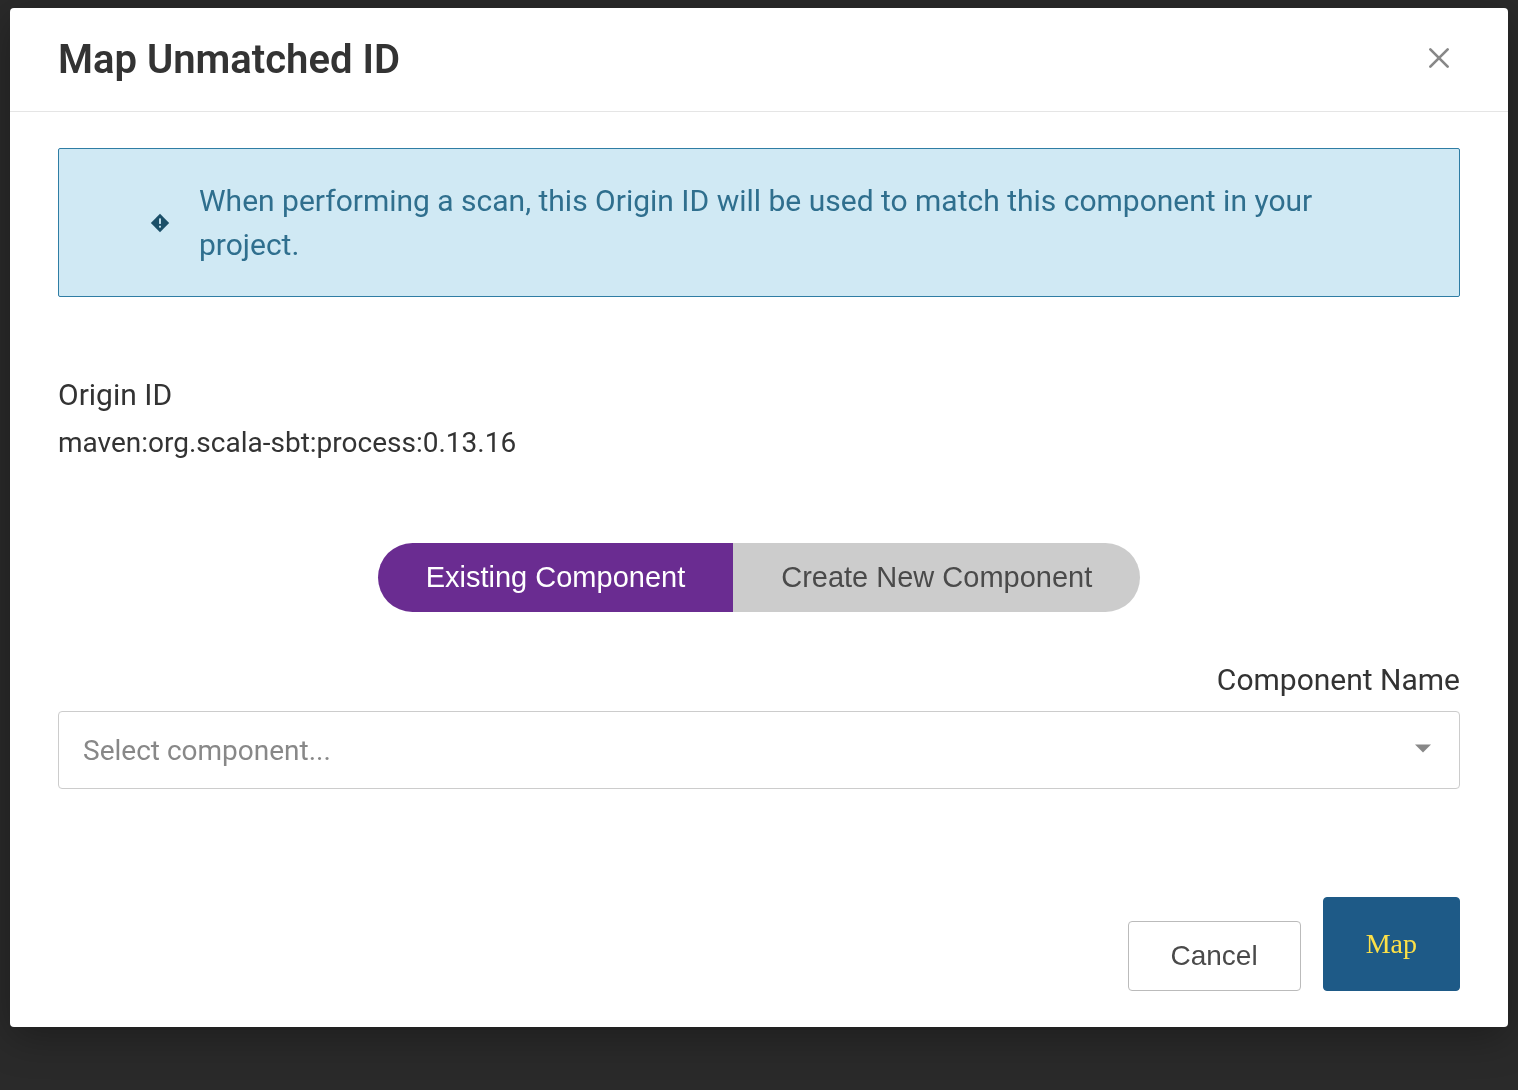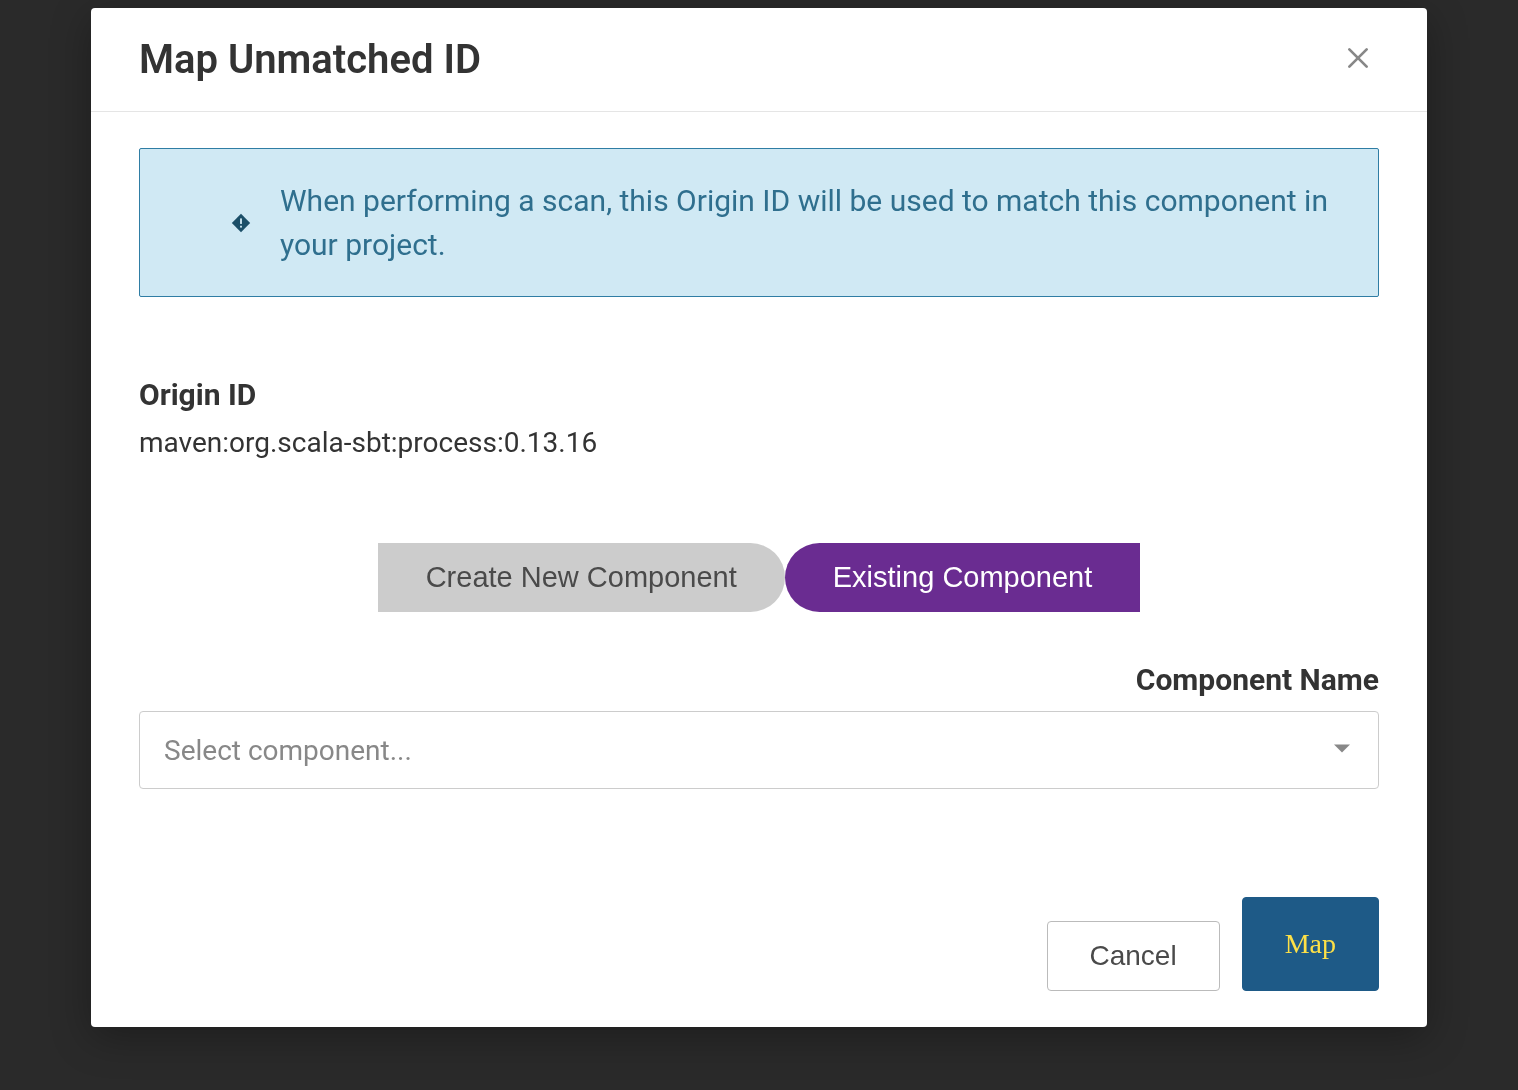--- a/index.html
+++ b/index.html
@@ -24,21 +24,21 @@
       width: 100%;
       height: 100%;
       display: flex;
       align-items: flex-start;
       justify-content: center;
       padding-top: 8px;
     }
 
     .modal {
       background: #ffffff;
-      width: 1336px;
+      width: 1498px;
       border-radius: 4px;
       box-shadow: 0 10px 40px rgba(0,0,0,0.3);
       overflow: hidden;
     }
 
     .modal-header {
       display: flex;
       align-items: center;
       justify-content: space-between;
       padding: 28px 48px 28px 48px;
@@ -103,21 +103,21 @@
     .info-alert-text {
       color: #2f6f8e;
       font-size: 30px;
       line-height: 1.45;
       font-weight: 400;
       padding-left: 52px;
     }
 
     .section-label {
       font-size: 30px;
-      font-weight: 700;
+      font-weight: 400;
       color: #333333;
       margin-bottom: 14px;
     }
 
     .origin-id-value {
       font-size: 28px;
       color: #333333;
       font-weight: 400;
       margin-bottom: 84px;
     }
@@ -249,22 +249,22 @@
         </span>
         <div class="info-alert-text">When performing a scan, this Origin ID will be used to match this component in your project.</div>
       </div>
 
       <div>
         <div class="section-label">Origin ID</div>
         <div class="origin-id-value">maven:org.scala-sbt:process:0.13.16</div>
       </div>
 
       <div class="segmented-toggle">
+        <button class="toggle-option left active">Existing Component</button>
         <button class="toggle-option right">Create New Component</button>
-        <button class="toggle-option left active">Existing Component</button>
       </div>
 
       <div class="component-name-section">
         <div class="section-label">Component Name</div>
         <div class="select-wrapper">
           <div class="select-control">Select component...</div>
           <span class="select-caret">
             <svg viewBox="0 0 18 12" fill="currentColor">
               <path d="M1 1 L9 9 L17 1 Z"></path>
             </svg>

